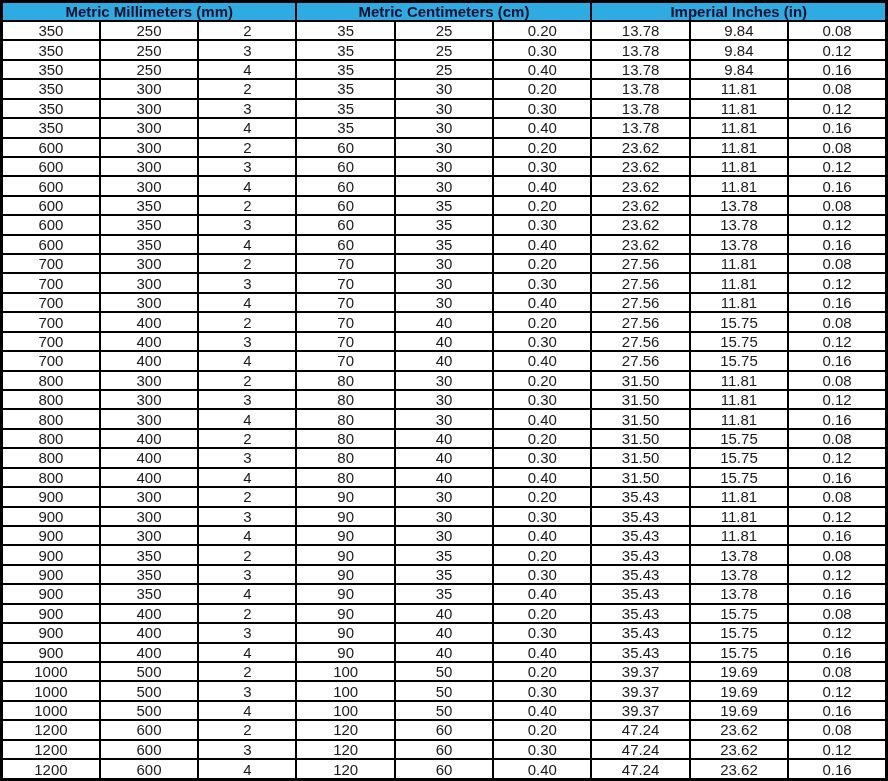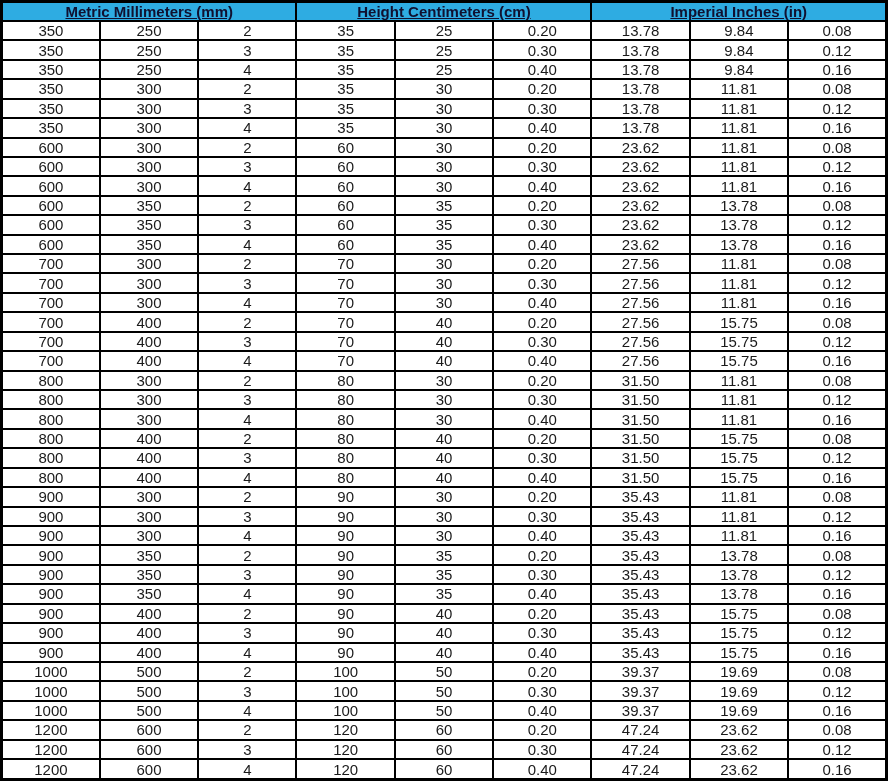--- a/index.html
+++ b/index.html
@@ -26,21 +26,20 @@
     padding:0;
     overflow:hidden;
     white-space:nowrap;
   }
   .group-header-row th{
     background:var(--header-bg);
     color:var(--header-text);
     font-size:15px;
     font-weight:bold;
     height:15px;
-    text-decoration:underline;
   }
   .column-header-row th{
     background:var(--header-bg);
     color:var(--header-text);
     font-size:16px;
     font-weight:bold;
     height:17px;
   }
   .size-table td{
     color:var(--body-text);
@@ -50,21 +49,21 @@
     background:var(--row-bg);
   }
 </style>
 </head>
 <body>
 
 <table class="size-table">
   <thead>
     <tr class="group-header-row">
       <th colspan="3">Metric Millimeters (mm)</th>
-      <th colspan="3">Height Centimeters (cm)</th>
+      <th colspan="3">Metric Centimeters (cm)</th>
       <th colspan="3">Imperial Inches (in)</th>
     </tr>
   </thead>
   <tbody>
       <tr>
         <td>350</td>
         <td>250</td>
         <td>2</td>
         <td>35</td>
         <td>25</td>

